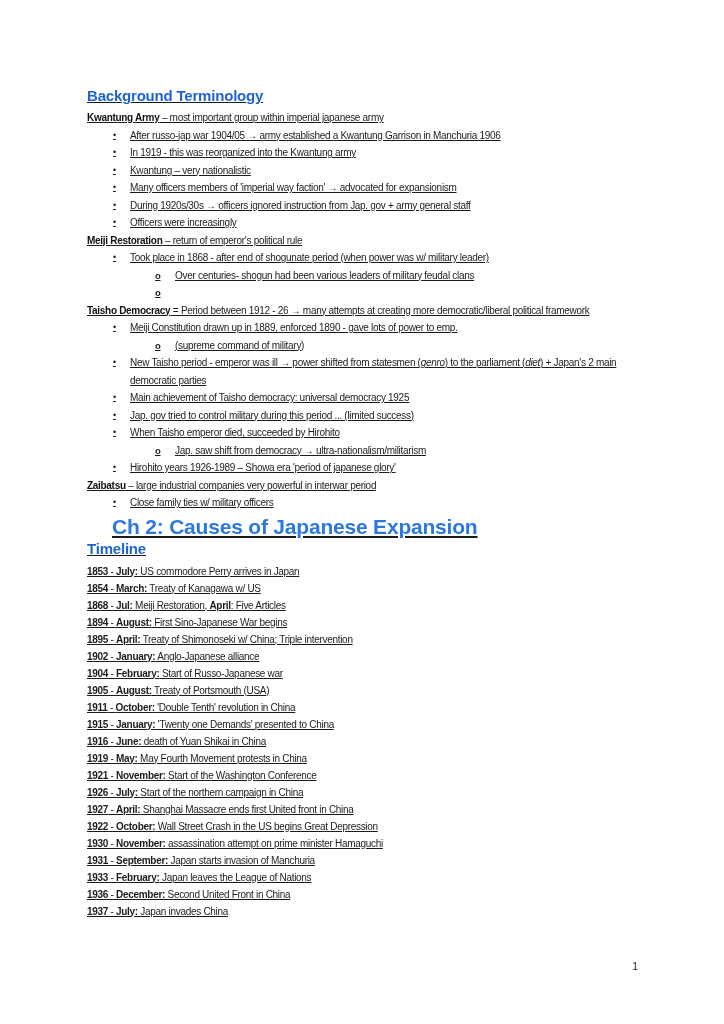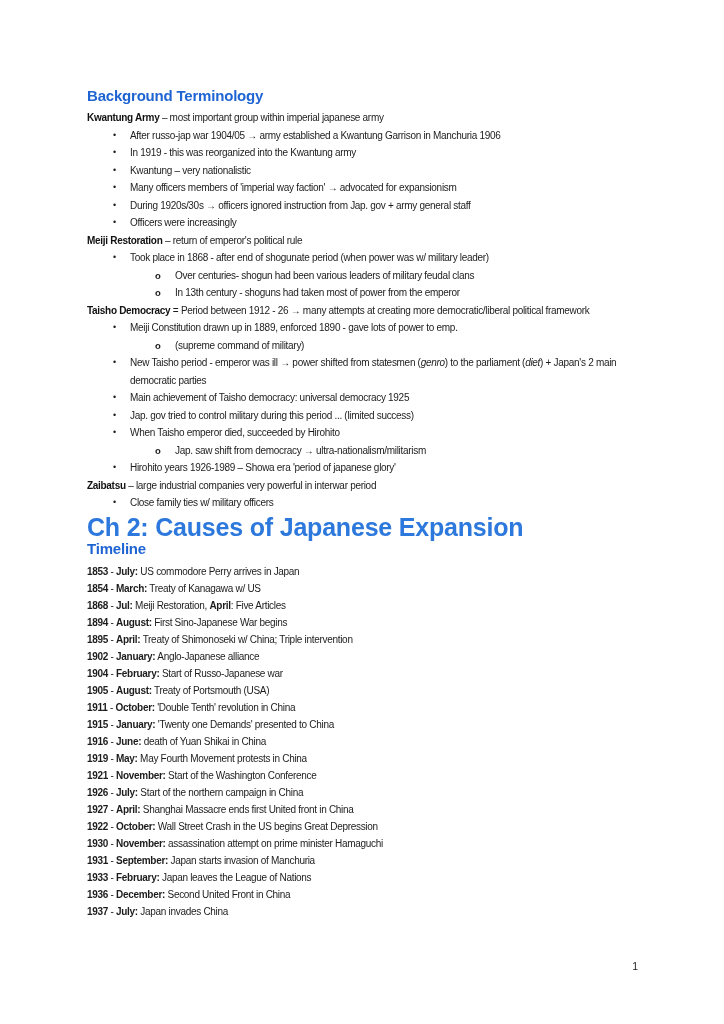--- a/index.html
+++ b/index.html
@@ -13,37 +13,39 @@
     position: relative;
     width: 724px;
     height: 1024px;
     background: #ffffff;
     overflow: hidden;
     font-family: "Liberation Sans", sans-serif;
     color: var(--text);
     padding: 88px 84px 0 87px;
     font-size: 10px;
     letter-spacing: -0.3px;
+    text-decoration: underline;
   }
   .content { width: 553px; }
   h1, h2 { margin: 0; font-weight: 700; }
   h2.sec-title {
     color: var(--h2-blue);
     font-size: 15px;
     line-height: 16px;
     letter-spacing: -0.2px;
     margin-bottom: 5px;
   }
   h1.chapter-title {
     color: var(--h1-blue);
-    font-size: 25px;
+    font-size: 21px;
     line-height: 24px;
     letter-spacing: -0.2px;
     margin-top: 3px;
     margin-bottom: 2px;
+    margin-left: 25px;
   }
   h2.timeline-title { margin-top: 0; margin-bottom: 6px; }
   .term-line { line-height: 17.5px; }
   .term-name { font-weight: 700; color: #111111; }
   .bullet { display: flex; line-height: 17.5px; }
   .bullet.l1 { padding-left: 26px; }
   .bullet.l1 .marker { flex: 0 0 17px; width: 17px; font-size: 9px; }
   .bullet.l2 { padding-left: 68px; }
   .bullet.l2 .marker { flex: 0 0 20px; width: 20px; font-size: 9.5px; font-weight: 600; }
   .btext { flex: 1 1 auto; }
@@ -95,21 +97,20 @@
         <div class="bullet l1">
           <span class="marker">•</span>
           <span class="btext"><span>Took place in 1868 - after end of shogunate period (when power was w/ military leader)</span></span>
         </div>
         <div class="bullet l2">
           <span class="marker">o</span>
           <span class="btext"><span>Over centuries- shogun had been various leaders of military feudal clans</span></span>
         </div>
         <div class="bullet l2">
           <span class="marker">o</span>
-          <span class="btext"><span>In 13th century - shoguns had taken most of power from the emperor</span></span>
         </div>
         <div class="term-line"><span class="term-name">Taisho Democracy</span><span> = Period between 1912 - 26 → many attempts at creating more democratic/liberal political framework</span></div>
         <div class="bullet l1">
           <span class="marker">•</span>
           <span class="btext"><span>Meiji Constitution drawn up in 1889, enforced 1890 - gave lots of power to emp.</span></span>
         </div>
         <div class="bullet l2">
           <span class="marker">o</span>
           <span class="btext"><span>(supreme command of military)</span></span>
         </div>

